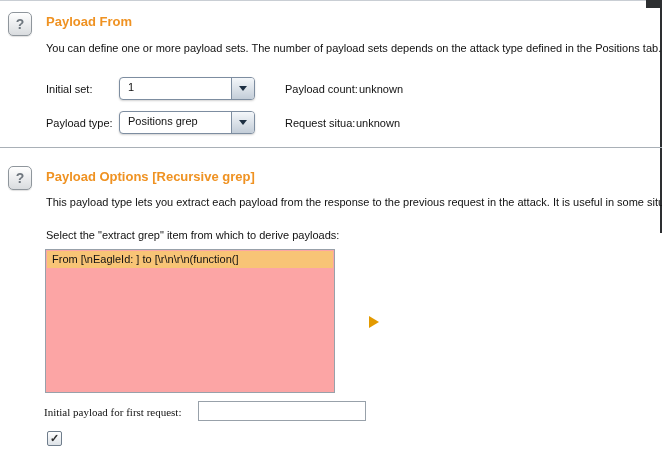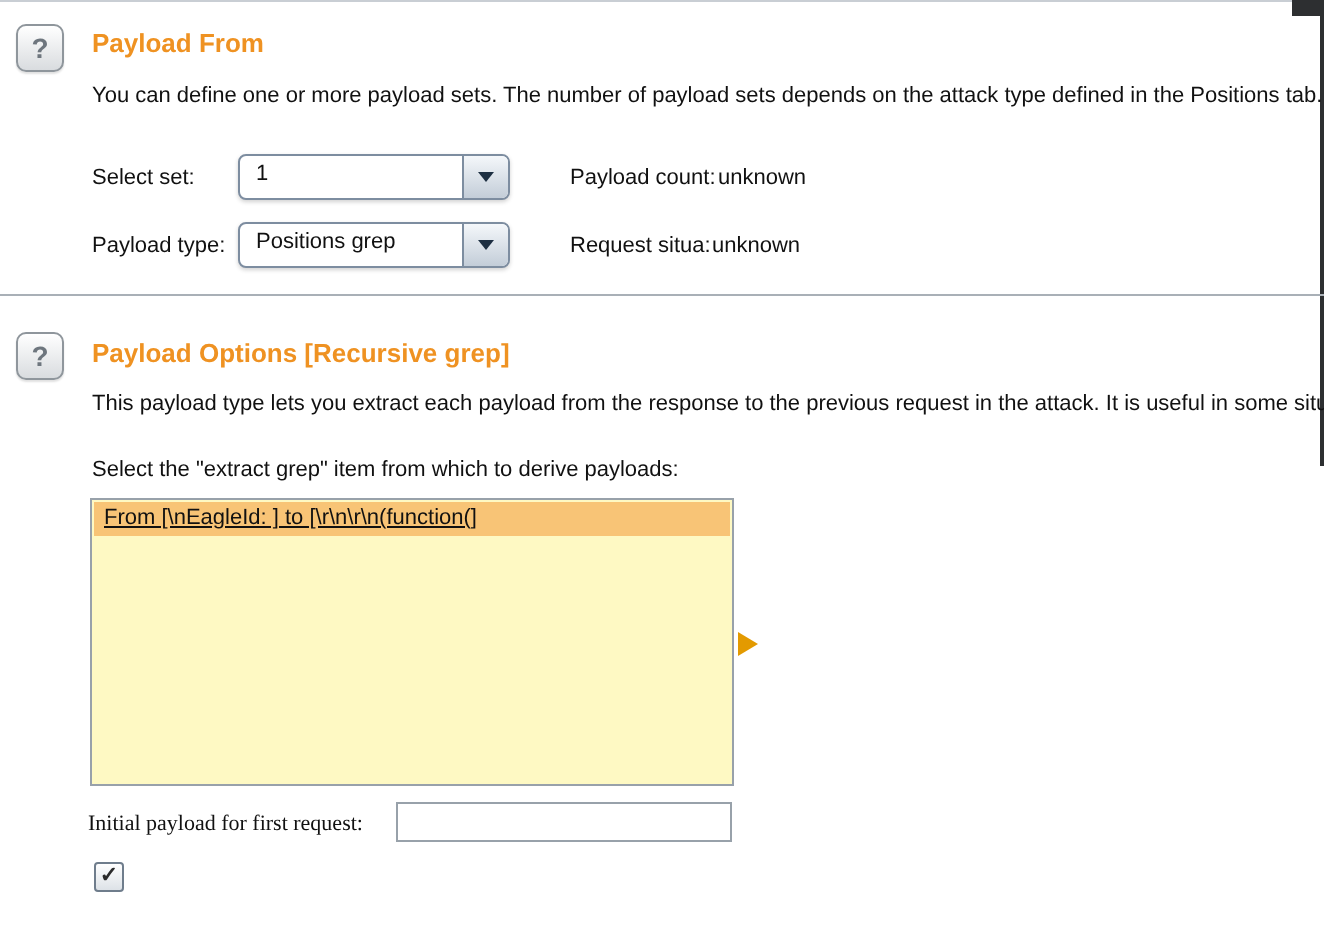--- a/index.html
+++ b/index.html
@@ -71,24 +71,23 @@
     width:0; height:0;
     border-left:4px solid transparent; border-right:4px solid transparent;
     border-top:5px solid #1d2f42;
   }
 
   .divider { position:absolute; left:0; top:147px; width:662px; height:1px; background:#a9b0b7; }
 
   #select-lbl { left:46px; top:229px; }
 
   .listbox {
-    position:absolute; left:45px; top:249px; width:322px; height:144px;
-    border:1px solid #98a1aa; background:#fef9c3; box-sizing:border-box;
+    position:absolute; left:45px; top:249px; width:290px; height:144px;
+    border:1px solid #98a1aa; background:#fca5a5; box-sizing:border-box;
     overflow:hidden;
-    text-decoration:underline;
   }
   .grep-item {
     margin:1px; height:17px; line-height:17px;
     font-size:11px; padding-left:5px; color:#111;
     white-space:nowrap; overflow:hidden;
   }
   .grep-item.selected { background:#f8c476; }
 
   .orange-arrow {
     position:absolute; left:369px; top:316px;
@@ -122,21 +121,21 @@
   <div class="top-edge"></div>
   <div class="corner-dark"></div>
   <div class="right-edge"></div>
 
   <div class="help-btn" id="help1">
     <span>?</span>
   </div>
   <div class="section-title" id="heading1">Payload From</div>
   <div class="desc" id="desc1">You can define one or more payload sets. The number of payload sets depends on the attack type defined in the Positions tab. V</div>
 
-  <div class="small-label" id="lbl-set">Select set:</div>
+  <div class="small-label" id="lbl-set">Initial set:</div>
   <div class="dropdown" id="dd-set">
     <div class="dd-value">1</div>
     <div class="dd-button">
       <div class="dd-tri"></div>
     </div>
   </div>
   <div class="small-label" id="lbl-pcount">Payload count:</div>
   <div class="small-value" id="val-pcount">unknown</div>
 
   <div class="small-label" id="lbl-type">Payload type:</div>

